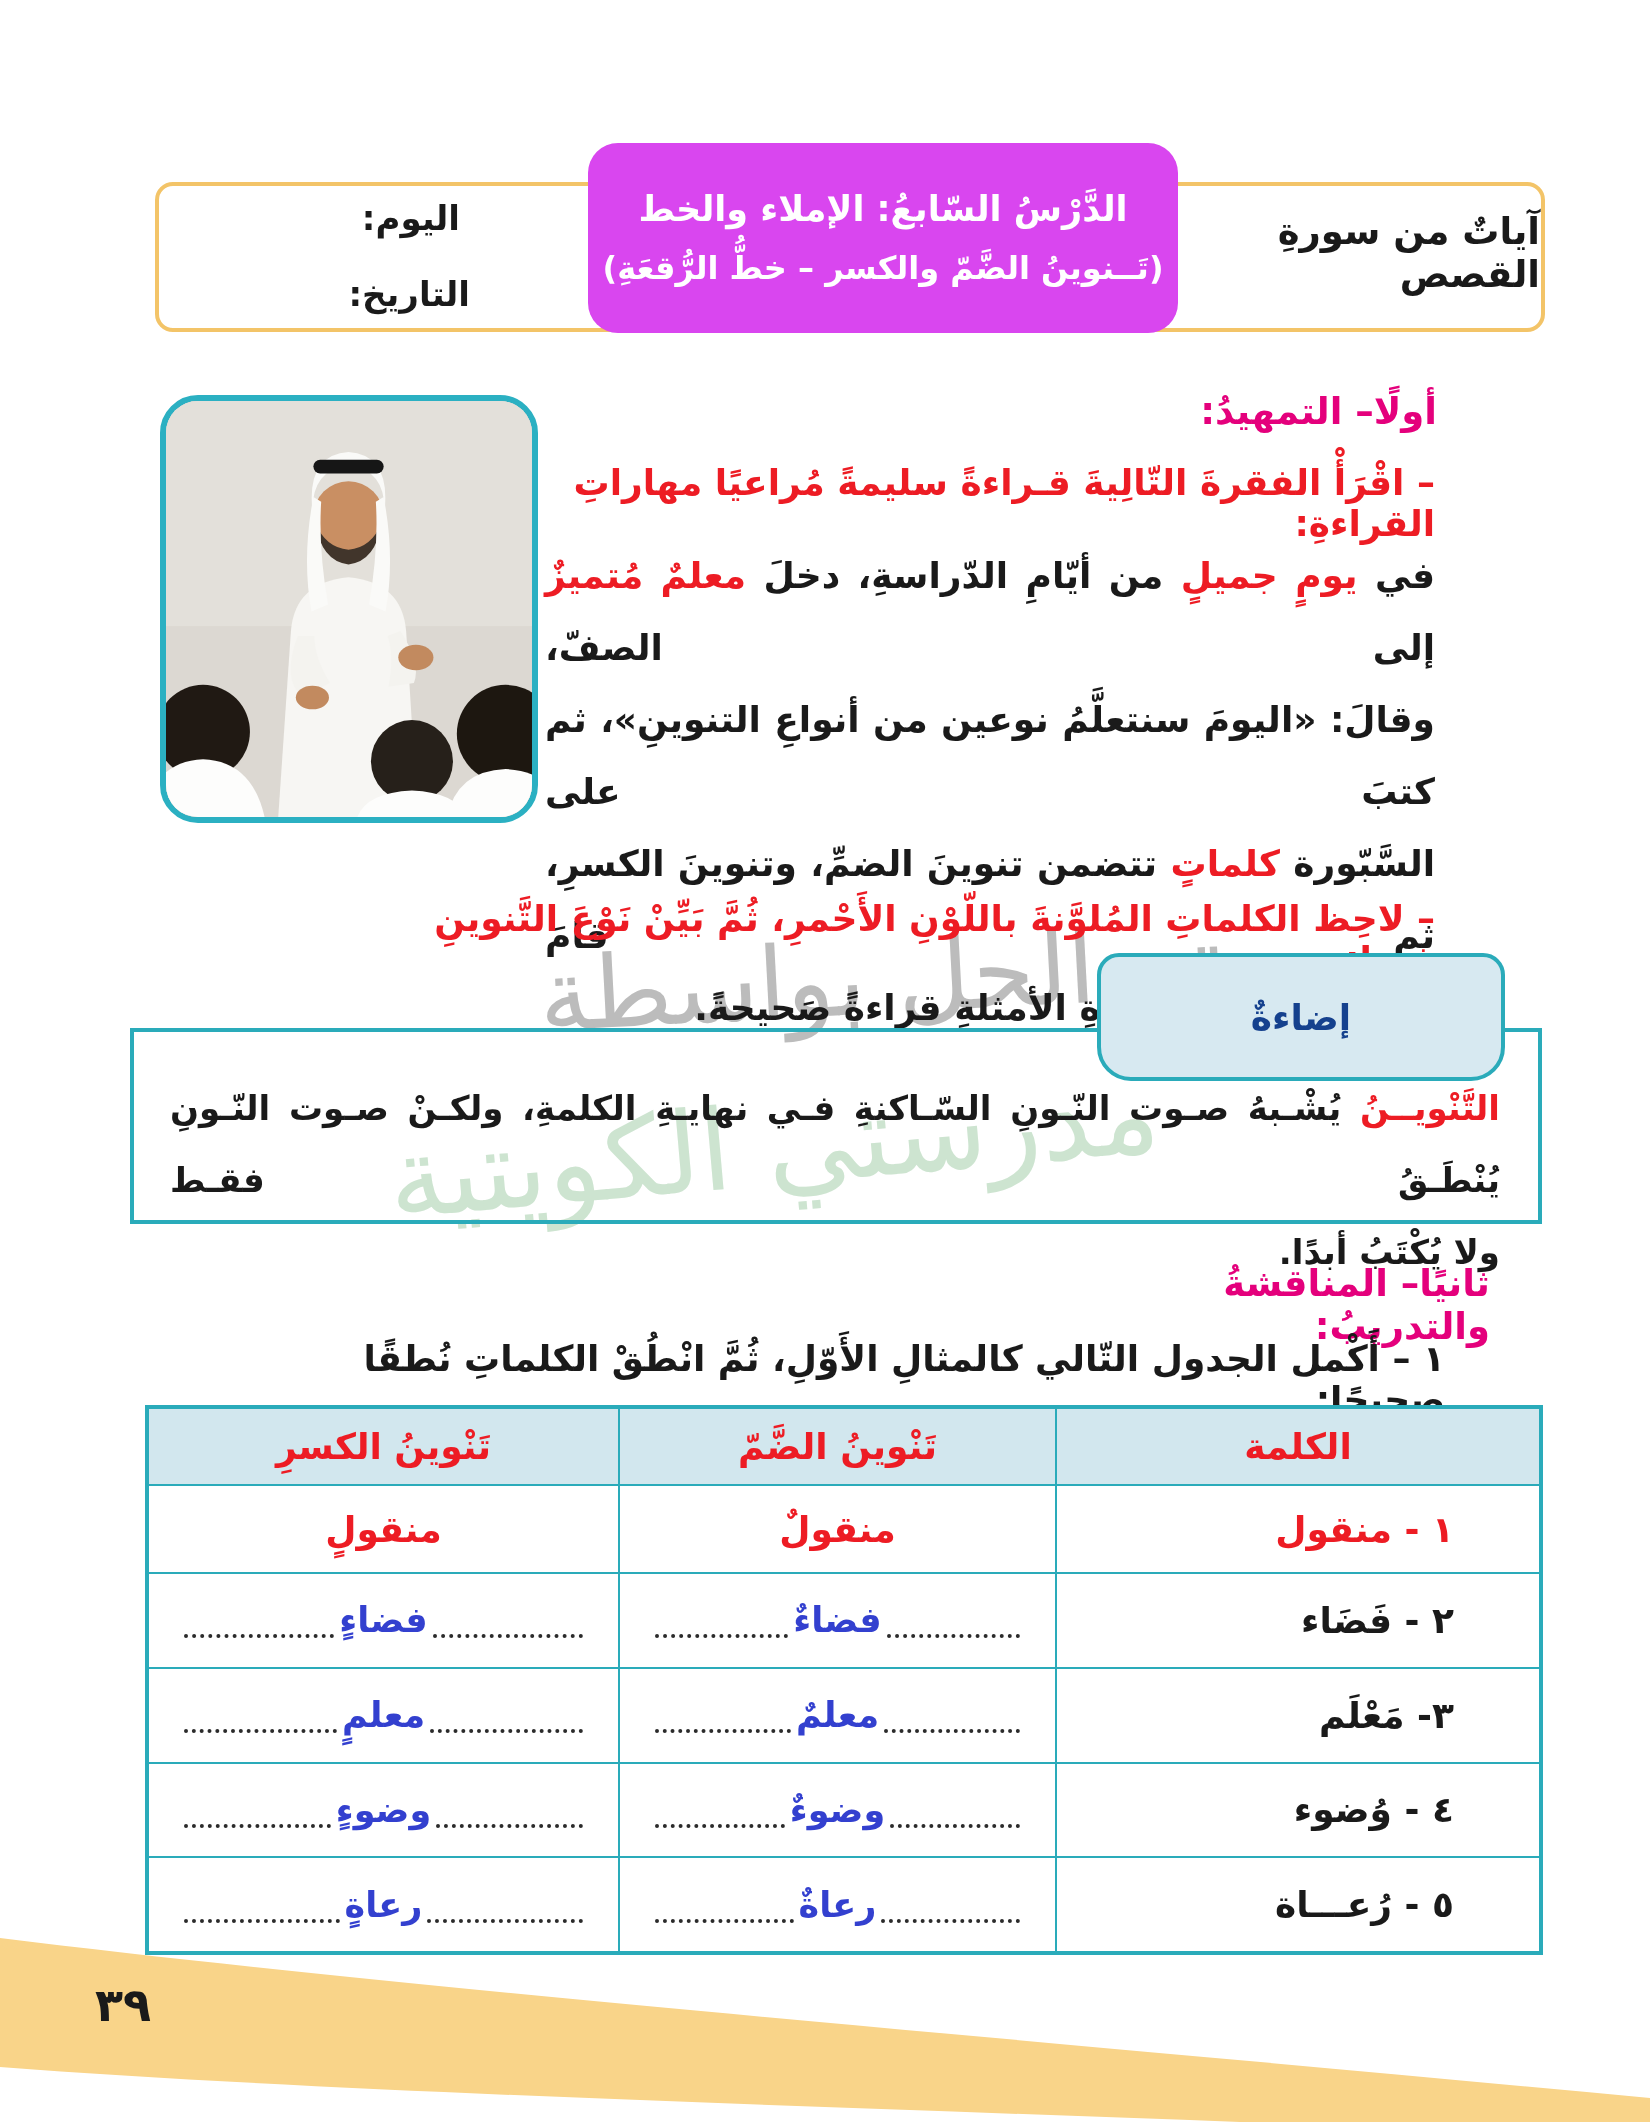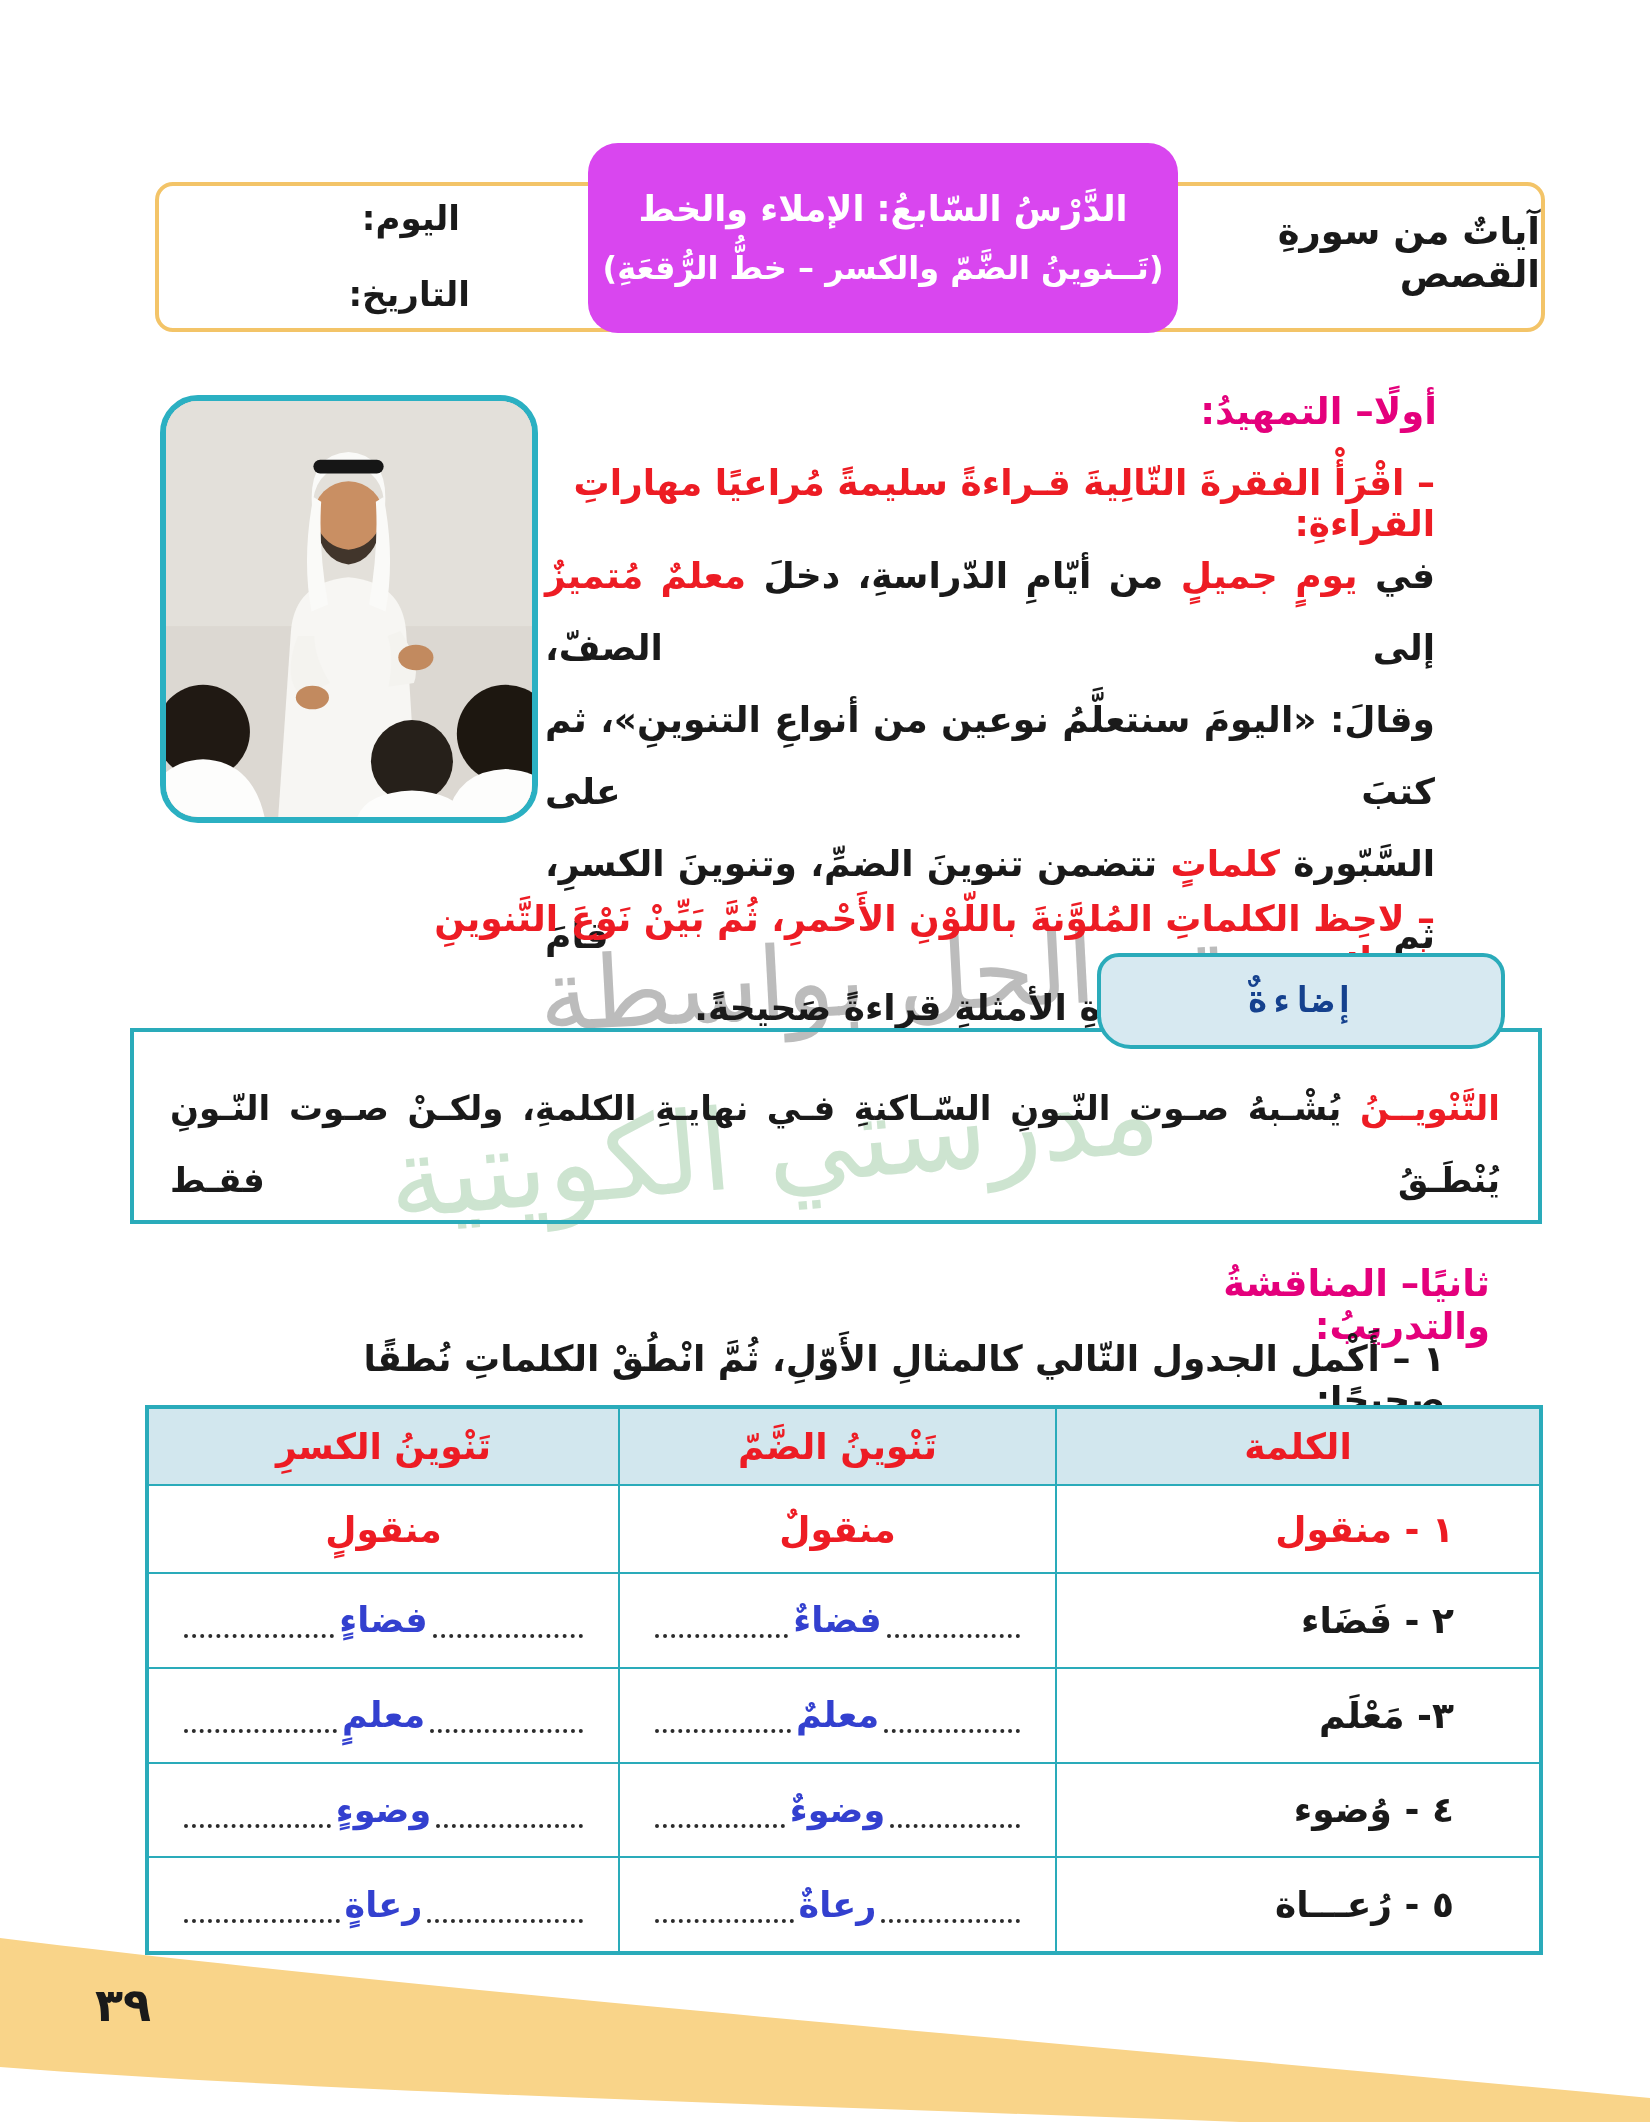--- a/index.html
+++ b/index.html
@@ -38,22 +38,22 @@
 
   
   .para { left:545px; top:540px; width:890px; font-size:36px; font-weight:700; }
   .para .pline { line-height:72px; text-align:justify; text-align-last:justify; }
   .para .pline.last { text-align:right; text-align-last:right; }
   .para .red { color:#ed1c24; }
 
   .observe-instr { left:360px; top:898px; width:1075px; font-size:36px; text-align:right; }
 
   
-  .note-tab { left:1097px; top:953px; width:408px; height:96px; background:#d7e9f1; border:4px solid #2aabba;
-              border-radius:22px 22px 34px 34px; display:flex; align-items:center; justify-content:center;font-family:Liberation Mono, monospace; }
+  .note-tab { left:1097px; top:953px; width:408px; height:128px; background:#d7e9f1; border:4px solid #2aabba;
+              border-radius:22px 22px 34px 34px; display:flex; align-items:center; justify-content:center; }
   .note-tab .lbl { color:#15418e; font-size:36px; font-weight:700; }
   .note-box { left:130px; top:1028px; width:1412px; height:196px; border:4px solid #2aabba; background:transparent; }
   .note-text { left:170px; top:1072px; width:1330px; font-size:34px; font-weight:700; }
   .note-text .nl1 { line-height:72px; text-align:justify; text-align-last:justify; }
   .note-text .nl2 { line-height:72px; text-align:right; }
   .note-text .term { color:#ed1c24;margin-top:28px; }
 
   .s2-heading { left:1060px; top:1262px; width:430px; font-size:37px; text-align:right; }
   .exercise   { left:280px;  top:1338px; width:1165px; font-size:36px; font-weight:700; text-align:right; }
 
@@ -129,20 +129,21 @@
   </div>
 
   <div class="abs observe-instr redtxt">– لاحِظ الكلماتِ المُلوَّنةَ باللّوْنِ الأَحْمرِ، ثُمَّ بَيِّنْ نَوْعَ التَّنوينِ فيها:</div>
 
   <div class="abs note-box"></div>
   <div class="abs note-tab">
     <span class="lbl">إضاءةٌ</span>
   </div>
   <div class="abs note-text">
     <div class="nl1"><span class="term">التَّنْويــنُ</span><span> يُشْـبهُ صـوت النّـونِ السّـاكنةِ فـي نهايـةِ الكلمةِ، ولكـنْ صـوت النّـونِ يُنْطَـقُ فقـط</span></div>
+    <div class="nl2">ولا يُكْتَبُ أبدًا.</div>
   </div>
 
   <div class="abs s2-heading magenta">ثانيًا– المناقشةُ والتدريبُ:</div>
   <div class="abs exercise">١ – أَكْمل الجدول التّالي كالمثالِ الأَوّلِ، ثُمَّ انْطُقْ الكلماتِ نُطقًا صحيحًا:</div>
 
   <div class="abs ttable">
 
     <div class="cell th">الكلمة</div>
     <div class="cell th">تَنْوينُ الضَّمّ</div>
     <div class="cell th">تَنْوينُ الكسرِ</div>

